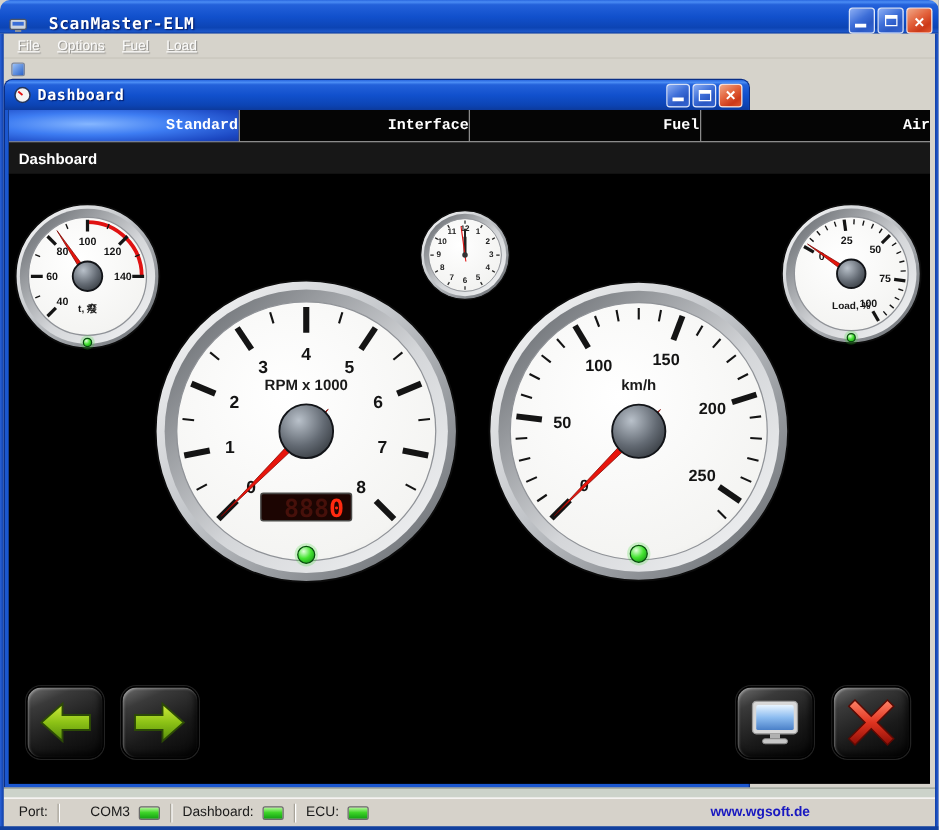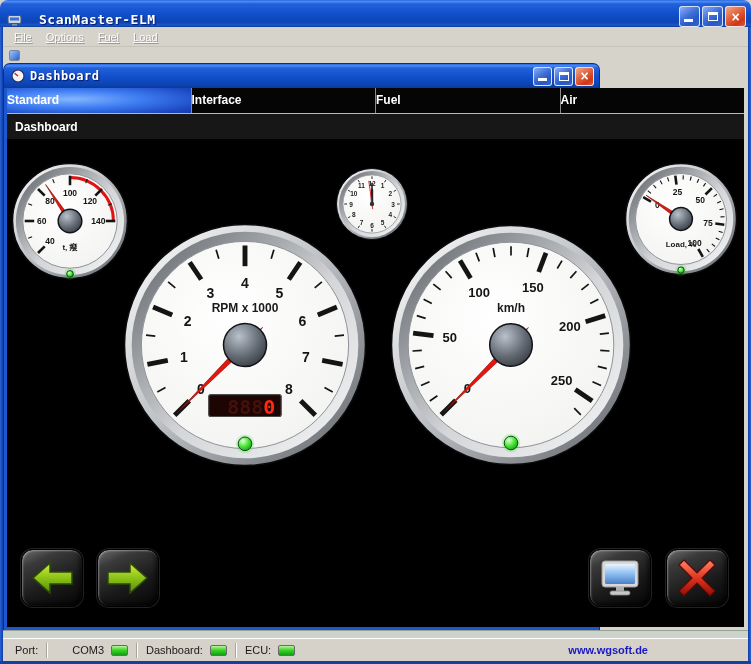--- a/index.html
+++ b/index.html
@@ -40,21 +40,21 @@
   
   .dashwin{position:absolute;left:4px;top:64px;width:595px;height:566px;background:#1b57cf;
     border-radius:6px 6px 0 0;box-shadow:0 0 0 1px #0a2e86;}
   .dw-titlebar{position:absolute;left:0;top:0;width:100%;height:24px;border-radius:6px 6px 0 0;
     background:linear-gradient(180deg,#2a68e0 0%,#4a8cf4 8%,#2361da 16%,#1150cc 52%,#0c44b4 84%,#0c3a9c 100%);
     display:flex;align-items:center;}
   .dw-titlebar .wtitle{font-size:12px;}
   .dw-body{position:absolute;left:3px;top:24px;width:737px;height:539px;background:#000;overflow:hidden;}
 
   .tabs{display:flex;height:26px;background:#050505;border-bottom:1px solid #b8b8b8;}
-  .tab{flex:1;color:#fff;font-size:12px;font-weight:bold;text-align:left;line-height:25px;cursor:pointer;}
+  .tab{flex:1;color:#fff;font-size:12px;font-weight:bold;text-align:right;line-height:25px;cursor:pointer;font-family:Liberation Mono, monospace;}
   .tab + .tab{border-left:1px solid #8a8a8a;}
   .tab.active{background:radial-gradient(ellipse 120% 110% at 35% 45%,#85b6ff 0%,#3d7cf2 32%,#1c48c2 62%,#0a1a70 100%);}
   .section{height:26px;background:#171717;color:#fff;font-size:12px;font-weight:bold;line-height:26px;
     padding-left:8px;border-bottom:1px solid #000;}
   .panel{position:relative;width:737px;height:487px;background:#000;overflow:hidden;}
   .gauge{position:absolute;line-height:0;}
 
   .nav-btn{position:absolute;width:62px;height:58px;border-radius:12px;cursor:pointer;
     background:linear-gradient(155deg,#6e6e6e 0%,#3a3a3a 22%,#1a1a1a 60%,#060606 100%);
     border:1px solid #000;

